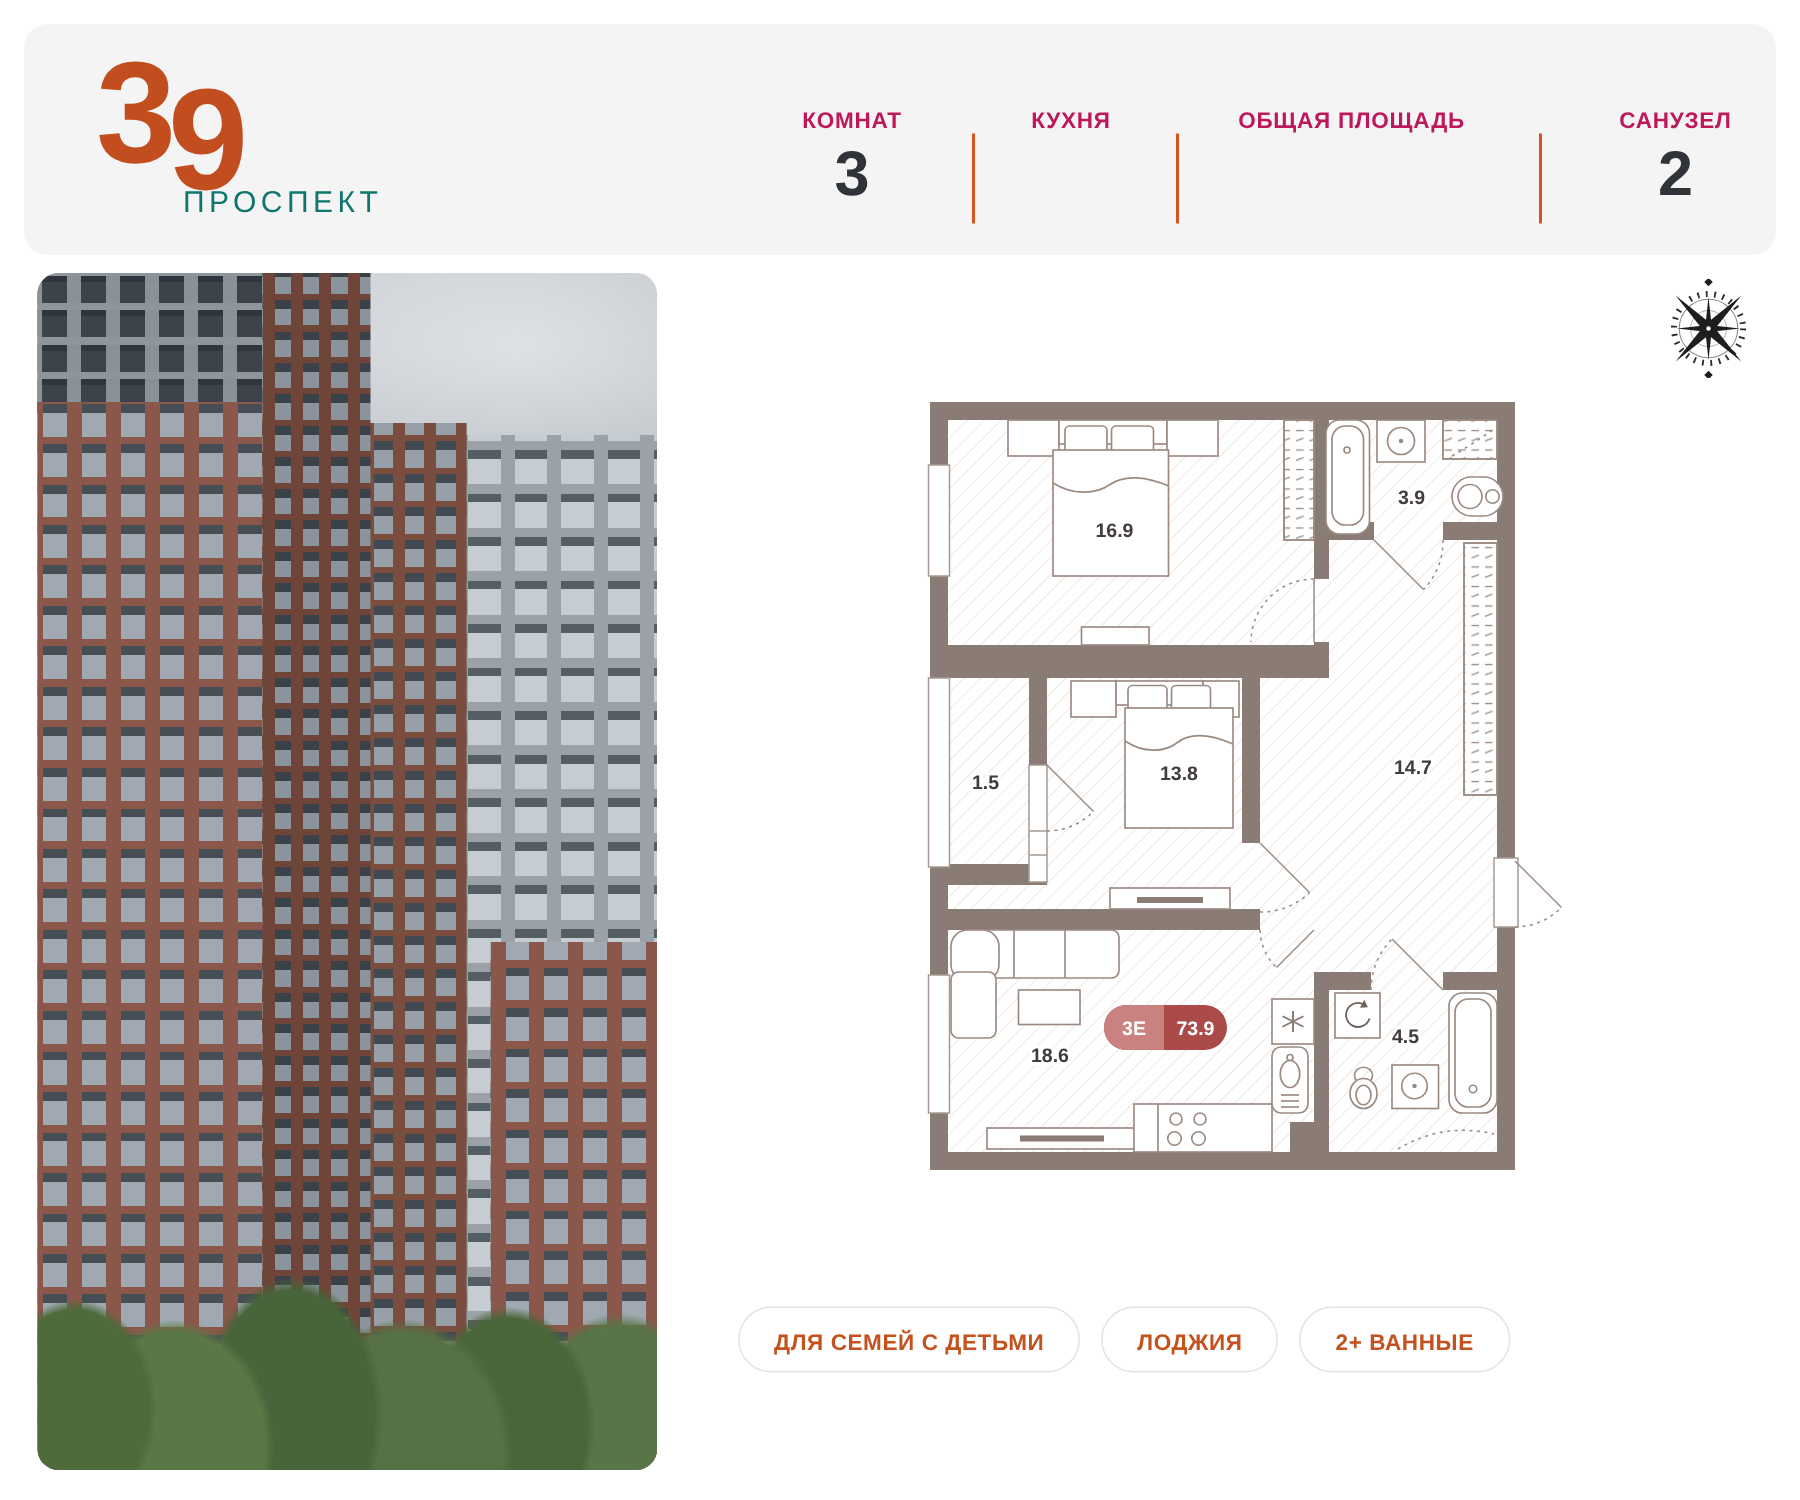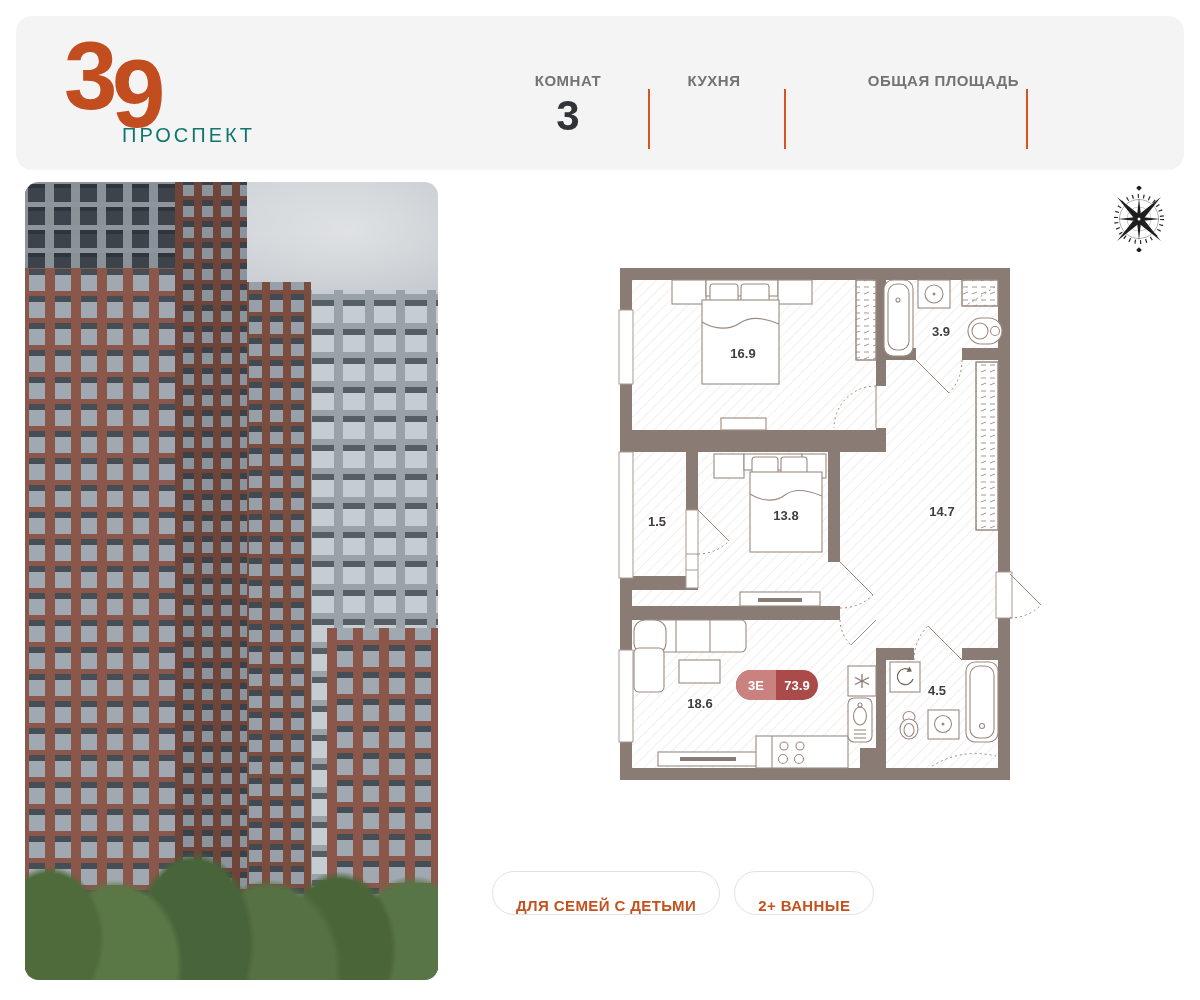--- a/index.html
+++ b/index.html
@@ -9,26 +9,26 @@
   
   .header-card{ position:absolute; left:16px; top:16px; width:1168px; height:154px;
     background:#f4f4f5; border-radius:16px; }
   .logo{ position:absolute; left:34px; top:26px; width:220px; height:110px; cursor:pointer; }
   .logo .n3{ position:absolute; left:14px; top:-14px; font-size:96px; font-weight:700; color:#c24e20; line-height:1; }
   .logo .n9{ position:absolute; left:62px; top:4px;  font-size:96px; font-weight:700; color:#c24e20; line-height:1; }
   .logo .sub{ position:absolute; left:72px; top:82px; font-size:20px; font-weight:400;
     letter-spacing:3px; color:#0f766e; }
 
   .stat{ position:absolute; top:56px; text-align:center; }
-  .stat .lbl{ font-size:15px; font-weight:700; color:#737373; letter-spacing:.5px; }
+  .stat .lbl{ font-size:15px; font-weight:700; color:#be185d; letter-spacing:.5px; }
   .stat .val{ font-size:42px; font-weight:700; color:#303438; margin-top:4px; line-height:1.1; }
   .stat .val sup{ font-size:22px; vertical-align:super; }
   .stat-1{ left:482px; width:140px; }
   .stat-2{ left:628px; width:140px; }
-  .stat-3{ left:803px; width:200px;text-align:right; }
+  .stat-3{ left:785px; width:200px; }
   .stat-4{ left:1031px; width:140px; }
   .vdiv{ position:absolute; top:73px; width:2px; height:60px; background:#d8541f; }
   .vdiv-1{ left:632px; } .vdiv-2{ left:768px; } .vdiv-3{ left:1010px; }
 
   
   .photo{ position:absolute; left:25px; top:182px; width:413px; height:798px;
     border-radius:14px; overflow:hidden; }
   .photo > div{ position:absolute; }
   .sky{ inset:0;
     background:
@@ -67,21 +67,21 @@
 
   
   .plan-svg{ position:absolute; left:610px; top:258px; }
   .compass-svg{ position:absolute; left:1102px; top:186px; }
   .room-label{ font-size:13px; font-weight:700; fill:#423d3a;
     paint-order:stroke; stroke:#ffffff; stroke-width:4px; text-anchor:middle; }
   .badge-txt{ font-size:13px; font-weight:700; fill:#ffffff; text-anchor:middle; }
 
   
   .tags{ position:absolute; left:492px; top:871px; display:flex; gap:14px; }
-  .tag{ height:44px; line-height:42px; padding:13px 23px; background:#fff;
+  .tag{ height:44px; line-height:42px; padding:3px 23px; background:#fff;
     border:1px solid #e2e2e2; border-radius:22px; font-size:15px; font-weight:700;
     letter-spacing:.4px; color:#c4521e; white-space:nowrap; cursor:pointer; }
 </style>
 </head>
 <body>
 
 <div class="header-card">
   <div class="logo">
     <span class="n3" style="width:0;overflow:visible;">3</span>
     <span class="sub">ПРОСПЕКТ</span>
@@ -94,20 +94,24 @@
   </div>
   <div class="vdiv vdiv-1"></div>
   <div class="stat stat-2">
     <div class="lbl">КУХНЯ</div>
   </div>
   <div class="vdiv vdiv-2"></div>
   <div class="stat stat-3">
     <div class="lbl">ОБЩАЯ ПЛОЩАДЬ</div>
   </div>
   <div class="vdiv vdiv-3"></div>
+  <div class="stat stat-4">
+    <div class="lbl">САНУЗЕЛ</div>
+    <div class="val">2</div>
+  </div>
 </div>
 
 <div class="photo">
   <div class="sky"></div>
   <div class="glassgray trglass"></div>
   <div class="brickmid tcen"></div>
   <div class="brick trbrick"></div>
   <div class="graytop t1gray"></div>
   <div class="brick t1brick"></div>
   <div class="brickdark tmid"></div>
@@ -335,14 +339,15 @@
         <polygon points="37,12 39.3,33 37,37 34.7,33"></polygon>
       </g>
     <rect x="35" y="0" width="4" height="4" transform="rotate(45 37 2)"></rect>
     <rect x="35" y="62" width="4" height="4" transform="rotate(45 37 64)"></rect>
     <circle cx="37" cy="33" r="2.2" fill="#fff" stroke="#1e1e1e" stroke-width="1.4"></circle>
   </g>
 </svg>
 
 <div class="tags">
   <div class="tag">ДЛЯ СЕМЕЙ С ДЕТЬМИ</div>
+  <div class="tag">ЛОДЖИЯ</div>
   <div class="tag">2+ ВАННЫЕ</div>
 </div>
 
 </body></html>

